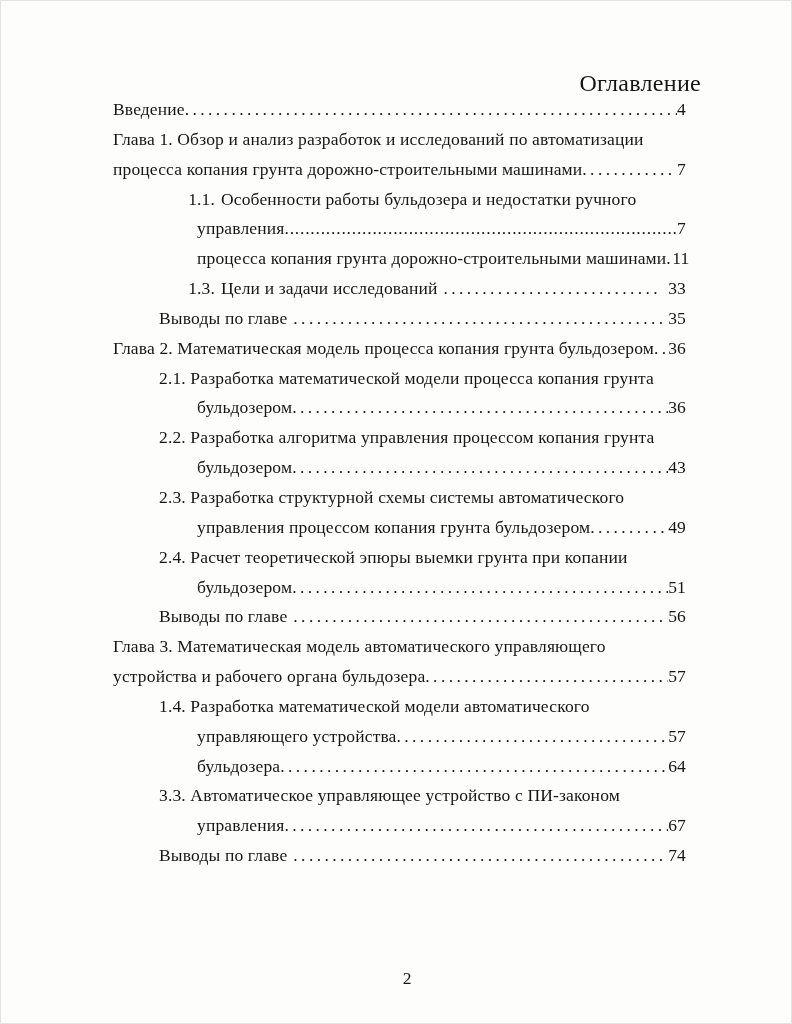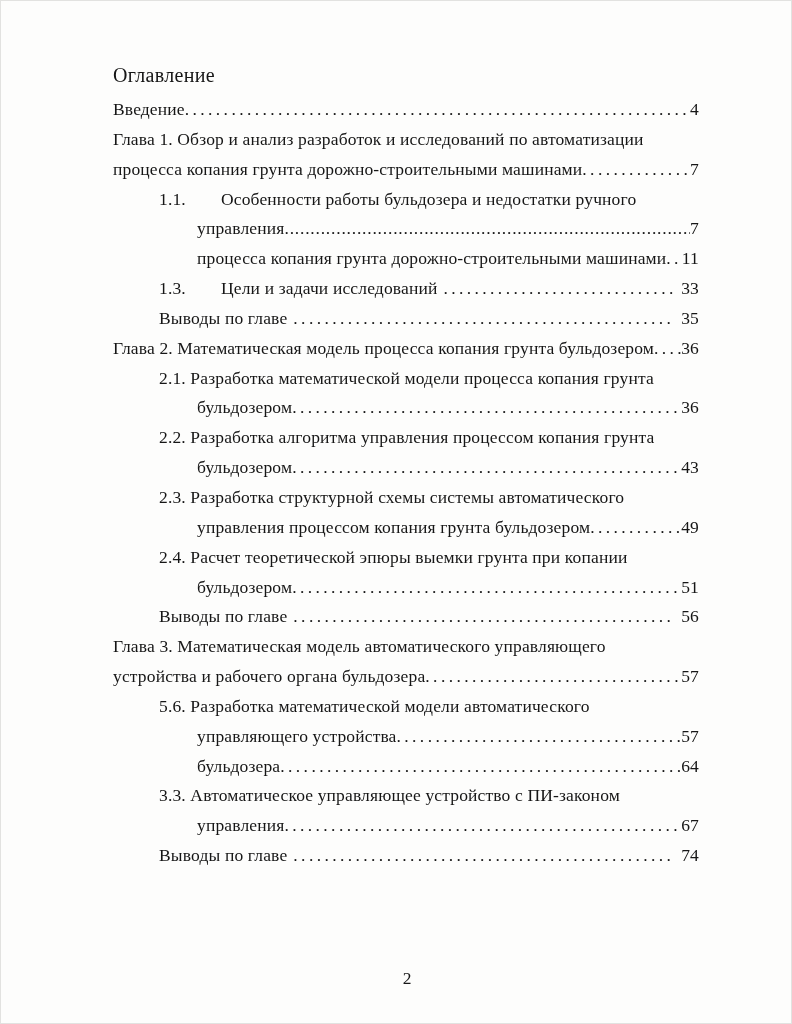--- a/index.html
+++ b/index.html
@@ -13,33 +13,34 @@
     height: 1024px;
     box-sizing: border-box;
     background: #fdfdfc;
     border: 1px solid #e2e2e0;
     font-family: "Liberation Serif", serif;
     color: #161616;
     overflow: hidden;
   }
   .doc-title {
     position: absolute;
-    top: 63px;
+    top: 69px;
     left: 112px;
     width: 588px;
-    text-align: left;
-    font-size: 20px;
+    text-align: right;
+    font-size: 24px;
     font-weight: 500;
     letter-spacing: 0.3px;
   }
   .toc {
     position: absolute;
     top: 94px;
     left: 112px;
-    right: 92px;
+    right: 105px;
+    text-align: right;
   }
   .toc-line {
     display: flex;
     align-items: baseline;
     height: 29.85px;
     line-height: 29.85px;
     font-size: 17.5px;
     white-space: nowrap;
     letter-spacing: 0.15px;
   }
@@ -166,21 +167,21 @@
       </div>
       <div class="toc-line l0">
         <span class="entry-text">Глава 3. Математическая модель автоматического управляющего</span>
       </div>
       <div class="toc-line l0">
         <span class="entry-text">устройства и рабочего органа бульдозера</span>
         <span class="dot-leader"></span>
         <span class="entry-page">57</span>
       </div>
       <div class="toc-line l1">
-        <span class="entry-text">5.6. Разработка математической модели автоматического</span>
+        <span class="entry-text">1.4. Разработка математической модели автоматического</span>
       </div>
       <div class="toc-line l2">
         <span class="entry-text">управляющего устройства</span>
         <span class="dot-leader"></span>
         <span class="entry-page">57</span>
       </div>
       <div class="toc-line l2">
         <span class="entry-text">бульдозера</span>
         <span class="dot-leader"></span>
         <span class="entry-page">64</span>

